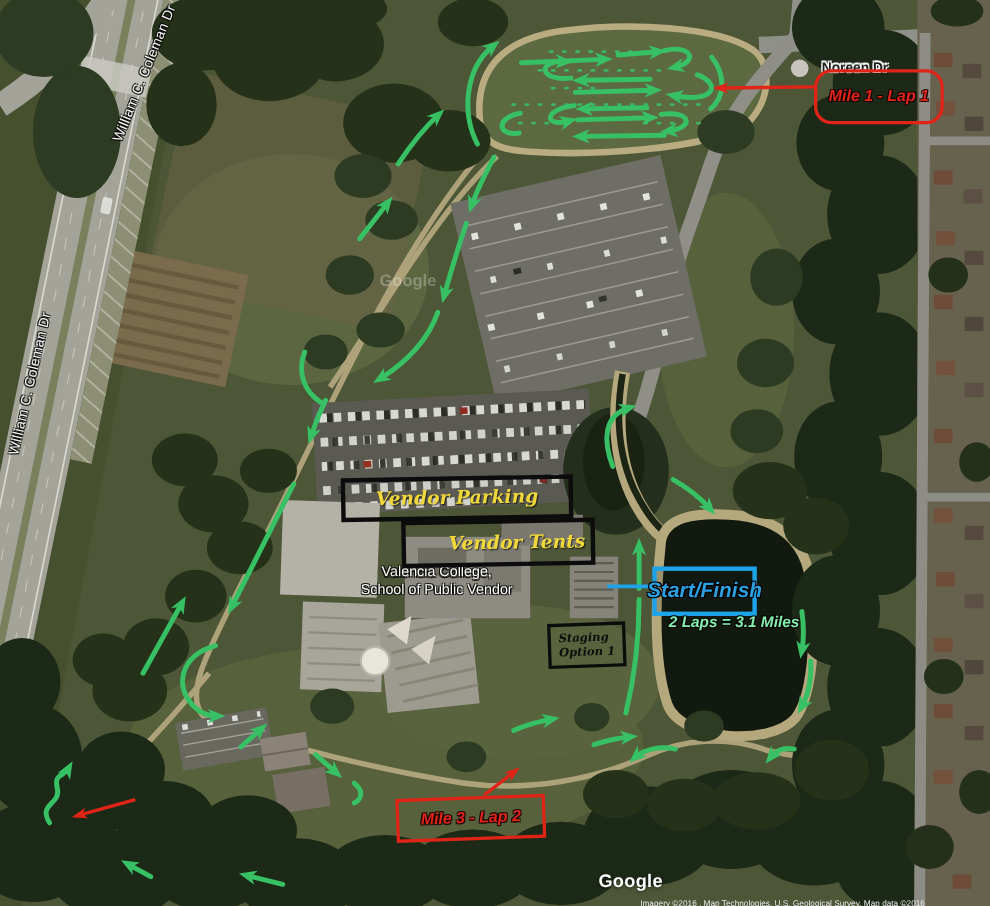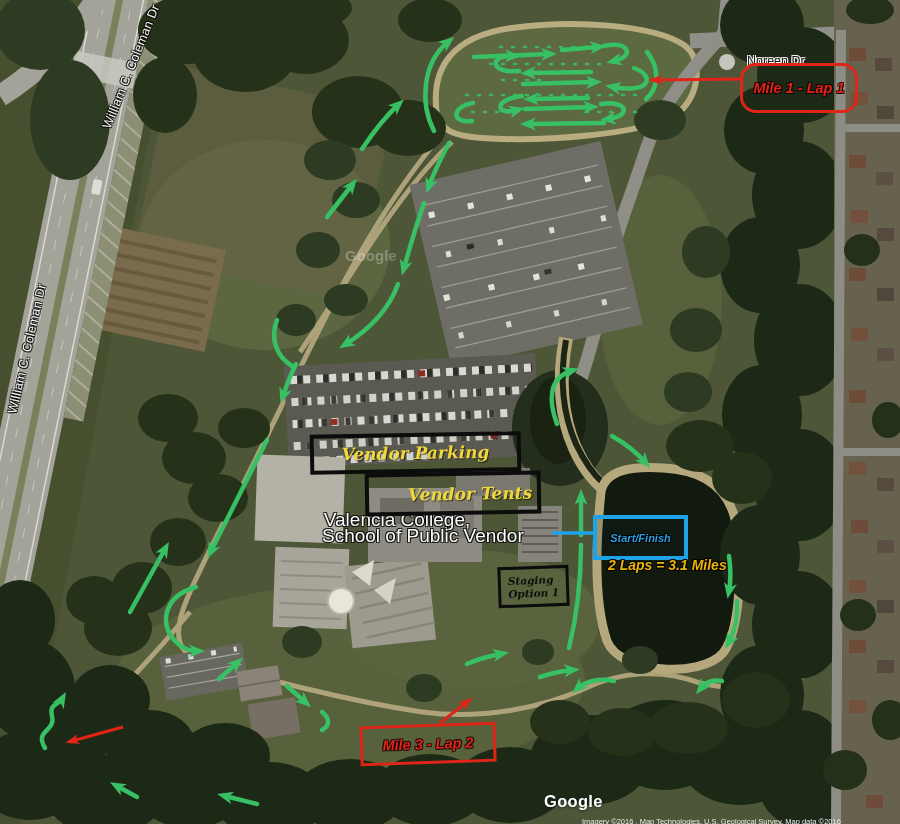--- a/index.html
+++ b/index.html
@@ -5,37 +5,37 @@
   html,body{margin:0;padding:0;background:#222;}
   .stage{position:relative;width:900px;height:824px;overflow:hidden;background:#4d5637;
          font-family:"Liberation Sans",sans-serif;}
   .stage svg{position:absolute;left:0;top:0;}
   .lbl{position:absolute;white-space:nowrap;line-height:1.1;}
   .halo{text-shadow:-1px -1px 0 rgba(10,10,10,.85),1px -1px 0 rgba(10,10,10,.85),
         -1px 1px 0 rgba(10,10,10,.85),1px 1px 0 rgba(10,10,10,.85);}
   .halo-w{text-shadow:-1px -1px 0 rgba(255,255,255,.9),1px -1px 0 rgba(255,255,255,.9),
         -1px 1px 0 rgba(255,255,255,.9),1px 1px 0 rgba(255,255,255,.9);}
   .road-lbl{color:#f5f5f2;font-size:12.5px;letter-spacing:.3px;font-weight:500;}
-  .noreen{color:#1d1d1d;font-size:12.5px;font-weight:normal;}
-  .place-lbl{color:#fcfcfa;font-size:19px;text-align:center;line-height:16px;}
+  .noreen{color:#1d1d1d;font-size:12.5px;font-weight:bold;}
+  .place-lbl{color:#fcfcfa;font-size:13px;text-align:center;line-height:16px;}
   .rot{transform-origin:center center;}
   .redbox{position:absolute;border:3px solid #e02518;display:flex;align-items:center;
           justify-content:center;}
   .red-text{color:#e02518;font-weight:bold;font-style:italic;font-size:14.5px;
           text-shadow:-1px -1px 0 rgba(20,0,0,.8),1px 1px 0 rgba(20,0,0,.8),1px -1px 0 rgba(20,0,0,.8),-1px 1px 0 rgba(20,0,0,.8);}
   .blackbox{position:absolute;border:4px solid #0c0c0c;display:flex;align-items:center;
           justify-content:center;}
   .script{font-family:"DejaVu Serif",serif;font-style:italic;font-weight:bold;}
   .yellow-text{color:#f0d83a;font-size:17px;text-shadow:1px 1px 1px rgba(0,0,0,.6);}
   .staging-text{color:#0d0d0d;font-size:10.5px;line-height:13px;text-align:left;}
   .bluebox{position:absolute;border:4px solid #1fa3e8;display:flex;align-items:center;
           justify-content:center;background:rgba(0,20,30,.15);}
-  .blue-text{color:#2b9fe0;font-weight:bold;font-style:italic;font-size:11px;
+  .blue-text{color:#2b9fe0;font-weight:bold;font-style:italic;font-size:19px;
           text-shadow:-1px -1px 0 #000,1px 1px 0 #000,1px -1px 0 #000,-1px 1px 0 #000;}
-  .laps-text{color:#eab308;font-weight:bold;font-style:italic;font-size:14px;
+  .laps-text{color:#86efac;font-weight:bold;font-style:italic;font-size:14px;
           text-shadow:-1px -1px 0 #000,1px 1px 0 #000,1px -1px 0 #000,-1px 1px 0 #000;padding-left:12px;}
   .google{color:#ffffff;font-size:16.5px;font-weight:600;letter-spacing:.3px;
           text-shadow:0 1px 3px rgba(0,0,0,.55);}
   .ghost{color:rgba(255,255,255,.28);font-size:15px;font-weight:600;}
   .attr{color:#e9e9e9;font-size:7.5px;}
 </style>
 </head>
 <body>
 
 <div class="stage">

